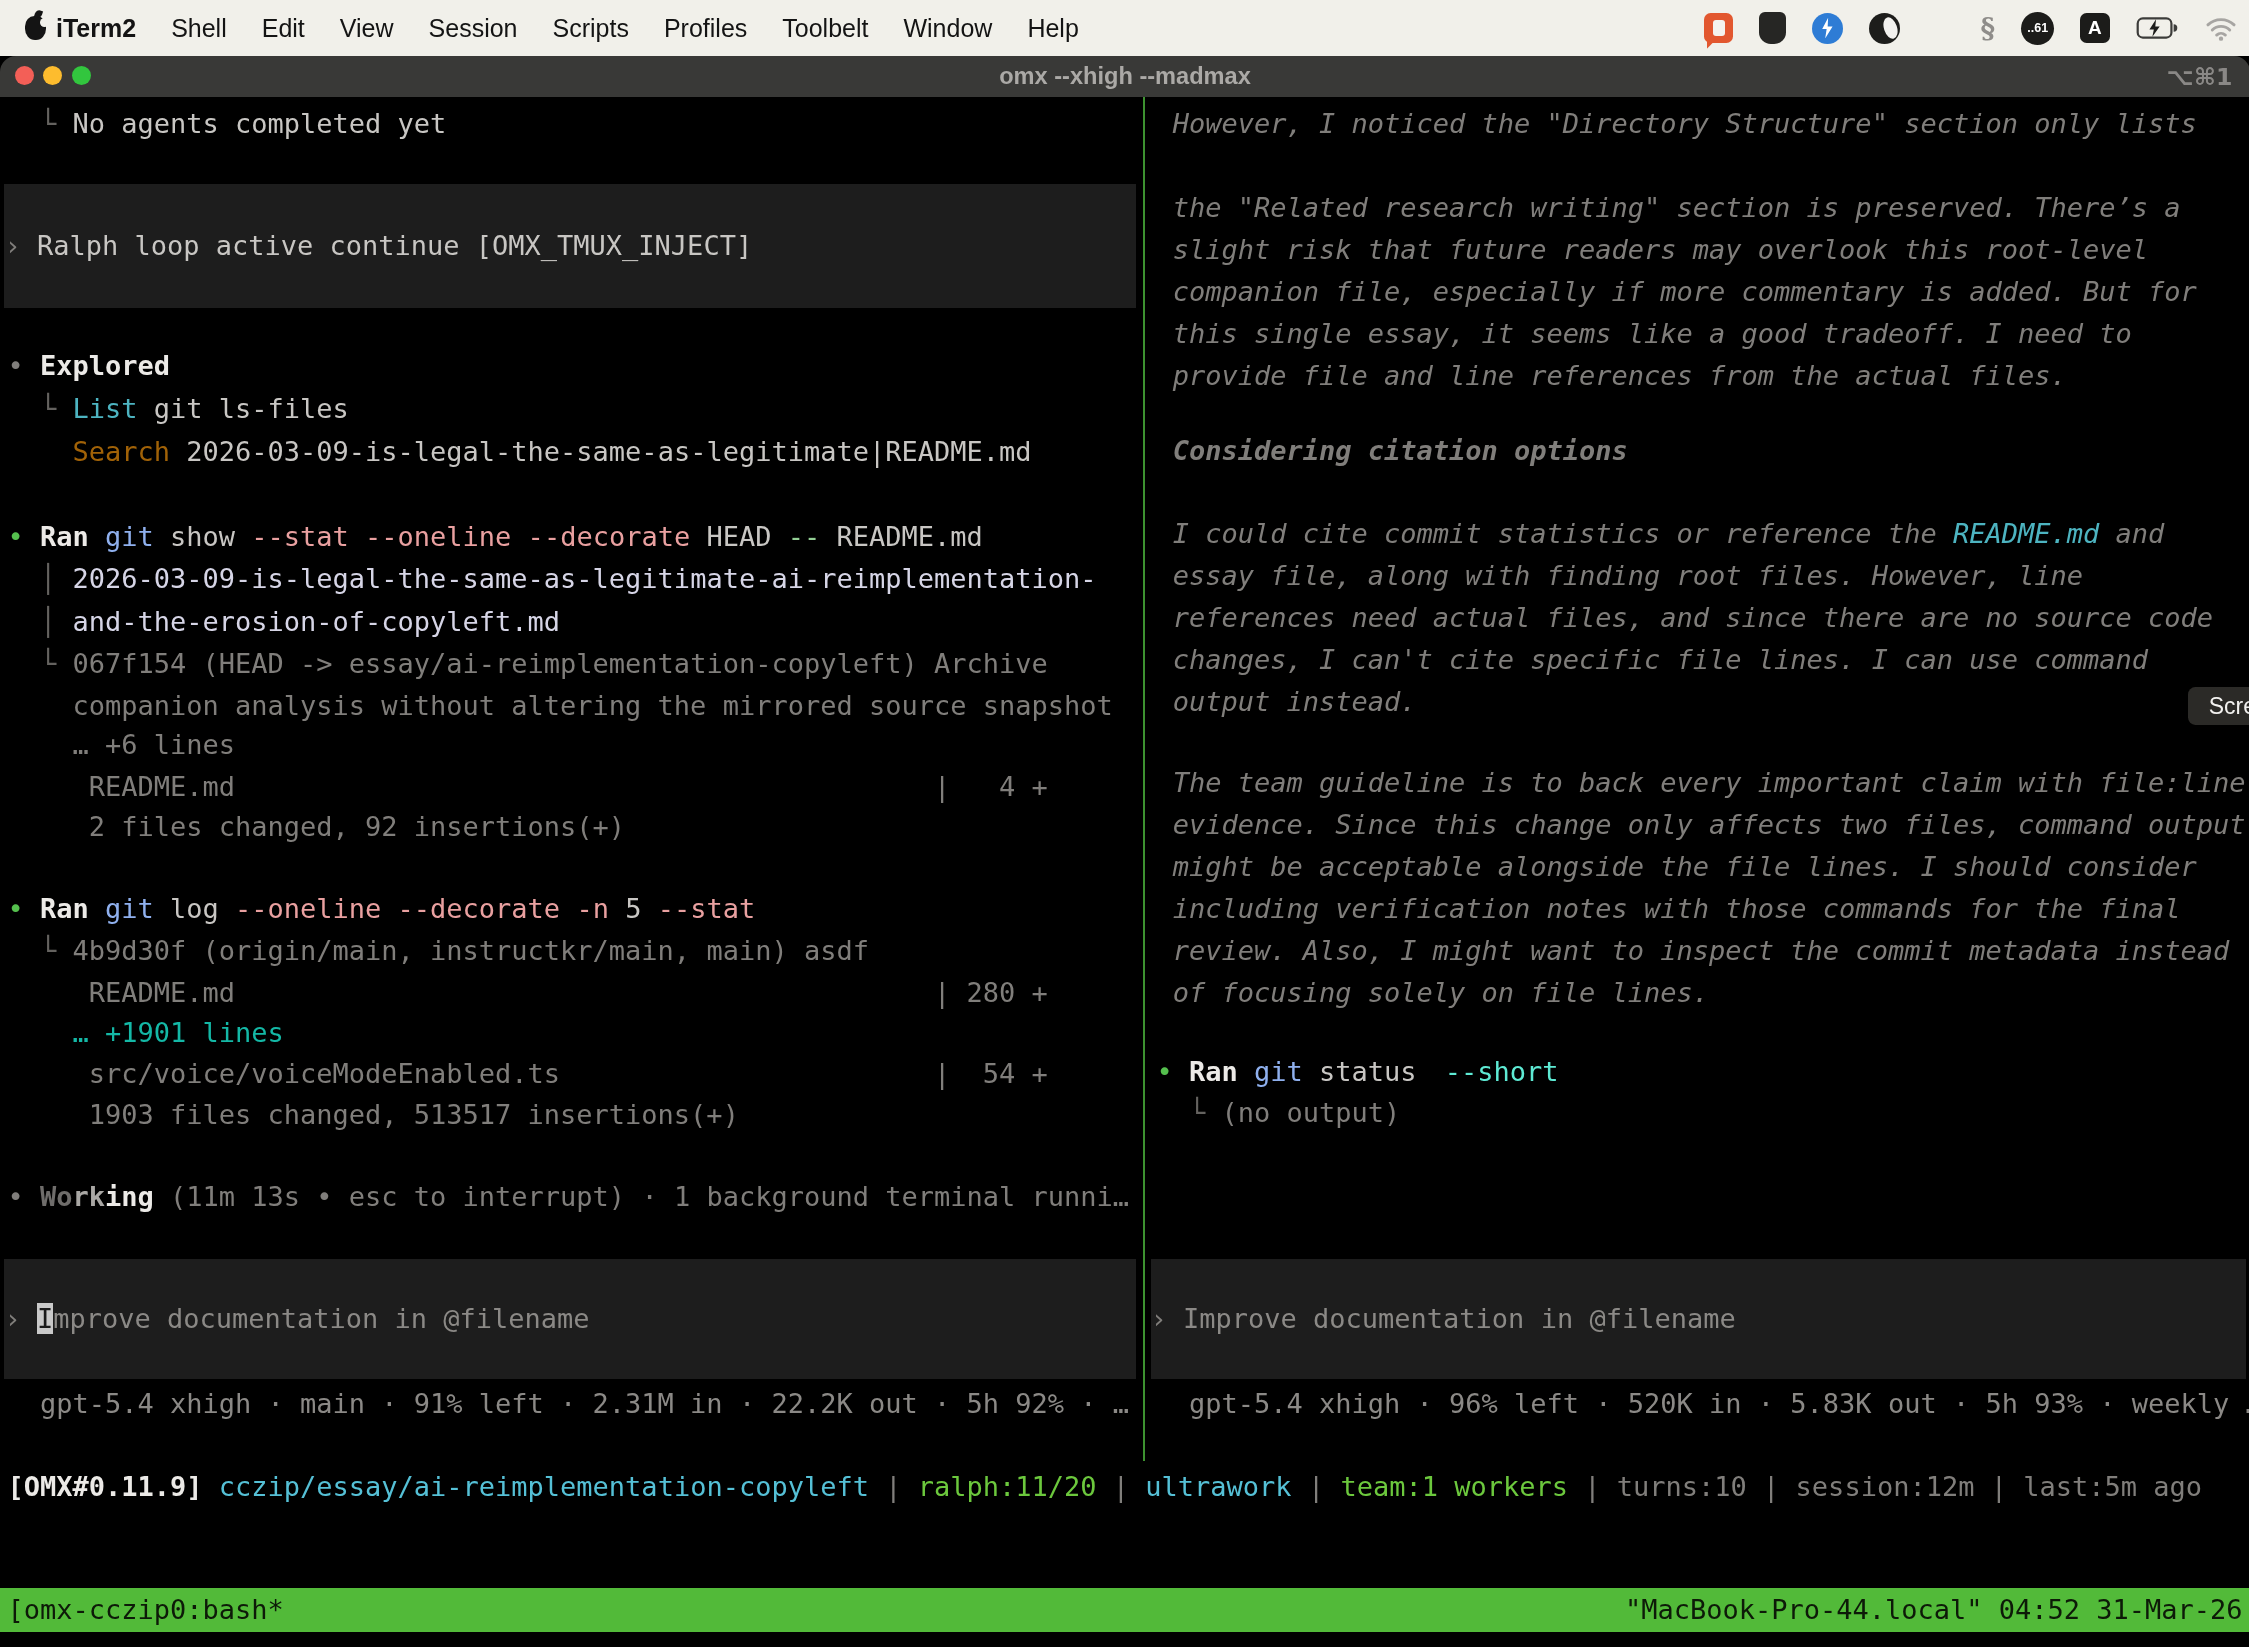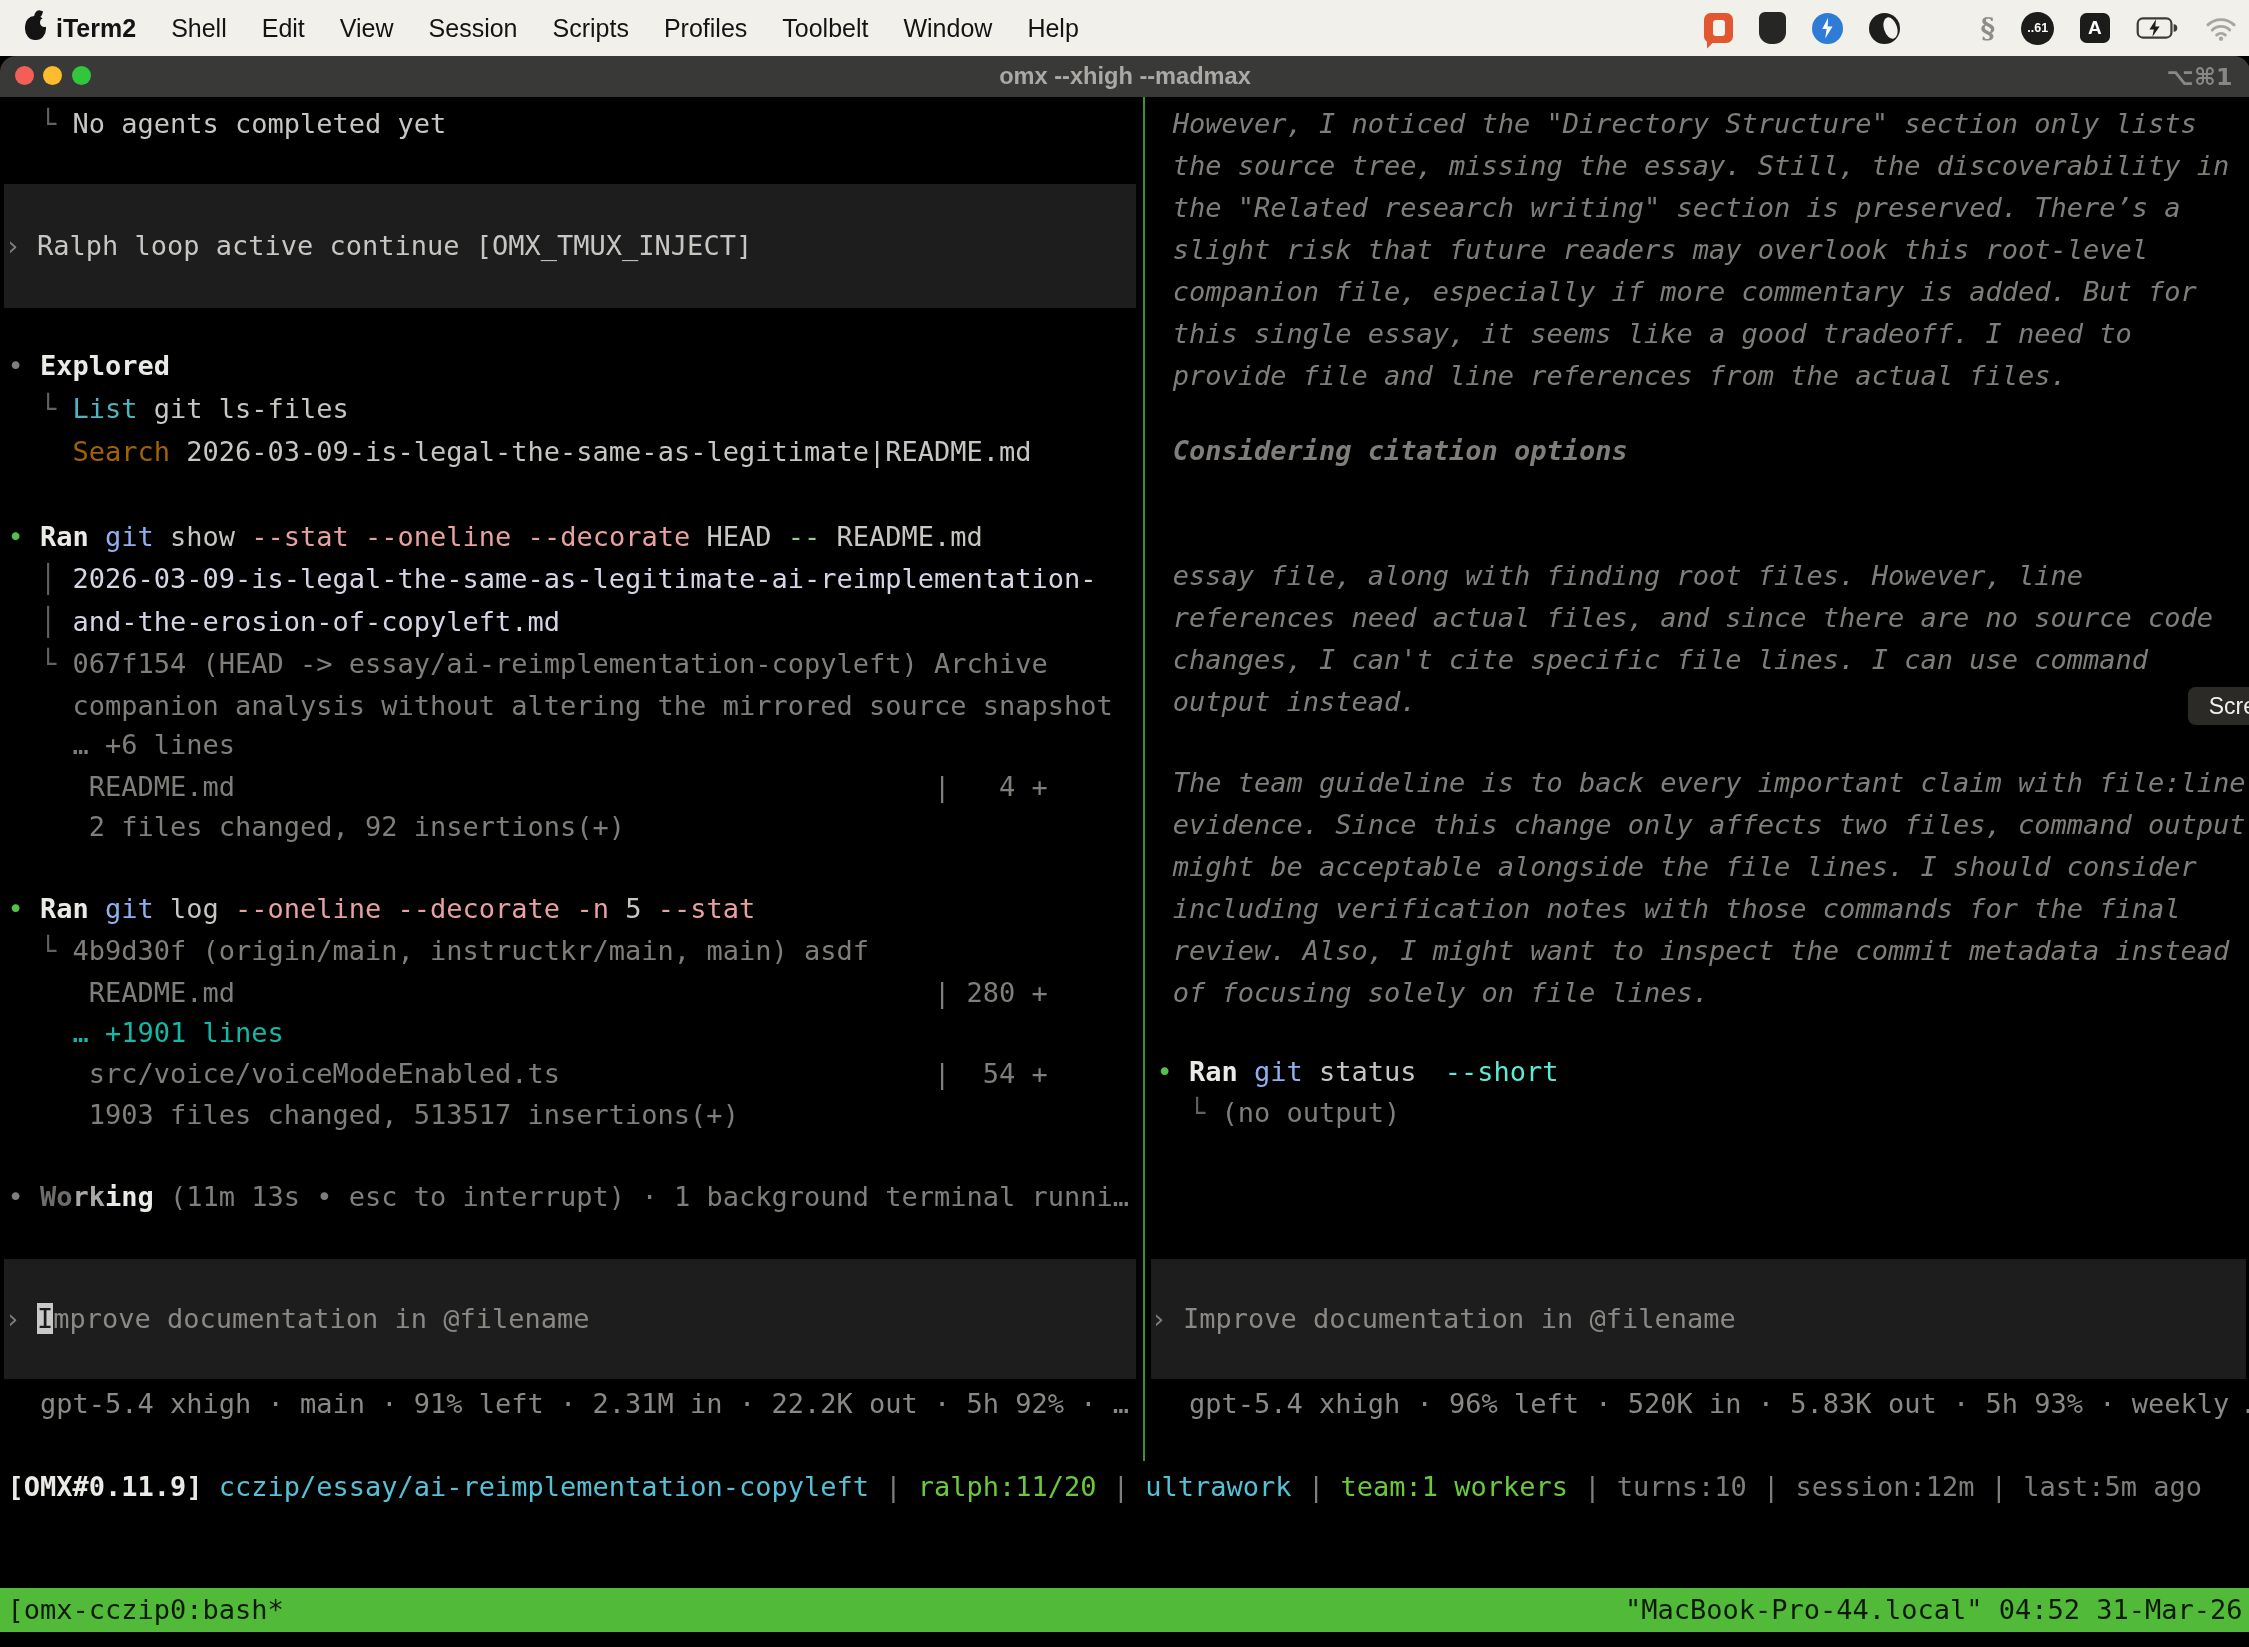--- a/index.html
+++ b/index.html
@@ -197,27 +197,27 @@
         </div>
 
       <div class="divider"></div>
 
       <div class="pane pane-right" id="pane-right">
         <div class="panel" id="right-input" style="left:1.5px;top:1162px;width:1095px;height:120px;">
             <div class="tline"><span style="color: rgb(128, 126, 123);">› </span><span style="color: rgb(139, 137, 134); text-align: center;">Improve documentation in @filename</span></div>
           </div>
         <div class="tline" id="right-status" style="top:1286px;"><span style="color: rgb(139, 137, 134);">  gpt-5.4 xhigh · 96% left · 520K in · 5.83K out · 5h 93% · weekly …</span></div>
       <div class="tline" style="top: 5.9px;"><span style="color: rgb(128, 126, 123); font-style: italic;"> However, I noticed the "Directory Structure" section only lists</span></div>
-          <div class="tline" style="top: 48px;"><span style="color: rgb(128, 126, 123); font-style: italic;"> the source tree, missing the essay. Still, the discoverability in</span></div>
           <div class="tline" style="top: 90px;"><span style="color: rgb(128, 126, 123); font-style: italic;"> the "Related research writing" section is preserved. There’s a</span></div>
           <div class="tline" style="top: 132px;"><span style="color: rgb(128, 126, 123); font-style: italic;"> slight risk that future readers may overlook this root-level</span></div>
           <div class="tline" style="top: 174px;"><span style="color: rgb(128, 126, 123); font-style: italic;"> companion file, especially if more commentary is added. But for</span></div>
           <div class="tline" style="top: 216px;"><span style="color: rgb(128, 126, 123); font-style: italic;"> this single essay, it seems like a good tradeoff. I need to</span></div>
           <div class="tline" style="top: 258px;"><span style="color: rgb(128, 126, 123); font-style: italic;"> provide file and line references from the actual files.</span></div>
           <div class="tline" style="top: 333px;"><span style="color: rgb(128, 126, 123); font-weight: bold; font-style: italic;"> Considering citation options</span></div>
+          <div class="tline" style="top: 416px;"><span style="color: rgb(128, 126, 123); font-style: italic;"> I could cite commit statistics or reference the </span><span style="color: rgb(77, 180, 193); font-style: italic;">README.md</span><span style="color: rgb(128, 126, 123); font-style: italic;"> and</span></div>
           <div class="tline" style="top: 500px;"><span style="color: rgb(128, 126, 123); font-style: italic;"> references need actual files, and since there are no source code</span></div>
           <div class="tline" style="top: 458px;"><span style="color: rgb(128, 126, 123); font-style: italic;"> essay file, along with finding root files. However, line</span></div>
           <div class="tline" style="top: 542px;"><span style="color: rgb(128, 126, 123); font-style: italic;"> changes, I can't cite specific file lines. I can use command</span></div>
           <div class="tline" style="top: 584px;"><span style="color: rgb(128, 126, 123); font-style: italic;"> output instead.</span></div>
           <div class="tline" style="top: 665px;"><span style="color: rgb(128, 126, 123); font-style: italic;"> The team guideline is to back every important claim with file:line</span></div>
           <div class="tline" style="top: 707px;"><span style="color: rgb(128, 126, 123); font-style: italic;"> evidence. Since this change only affects two files, command output</span></div>
           <div class="tline" style="top: 749px;"><span style="color: rgb(128, 126, 123); font-style: italic;"> might be acceptable alongside the file lines. I should consider</span></div>
           <div class="tline" style="top: 791px;"><span style="color: rgb(128, 126, 123); font-style: italic;"> including verification notes with those commands for the final</span></div>
           <div class="tline" style="top: 833px;"><span style="color: rgb(128, 126, 123); font-style: italic;"> review. Also, I might want to inspect the commit metadata instead</span></div>
           <div class="tline" style="top: 875px;"><span style="color: rgb(128, 126, 123); font-style: italic;"> of focusing solely on file lines.</span></div>

